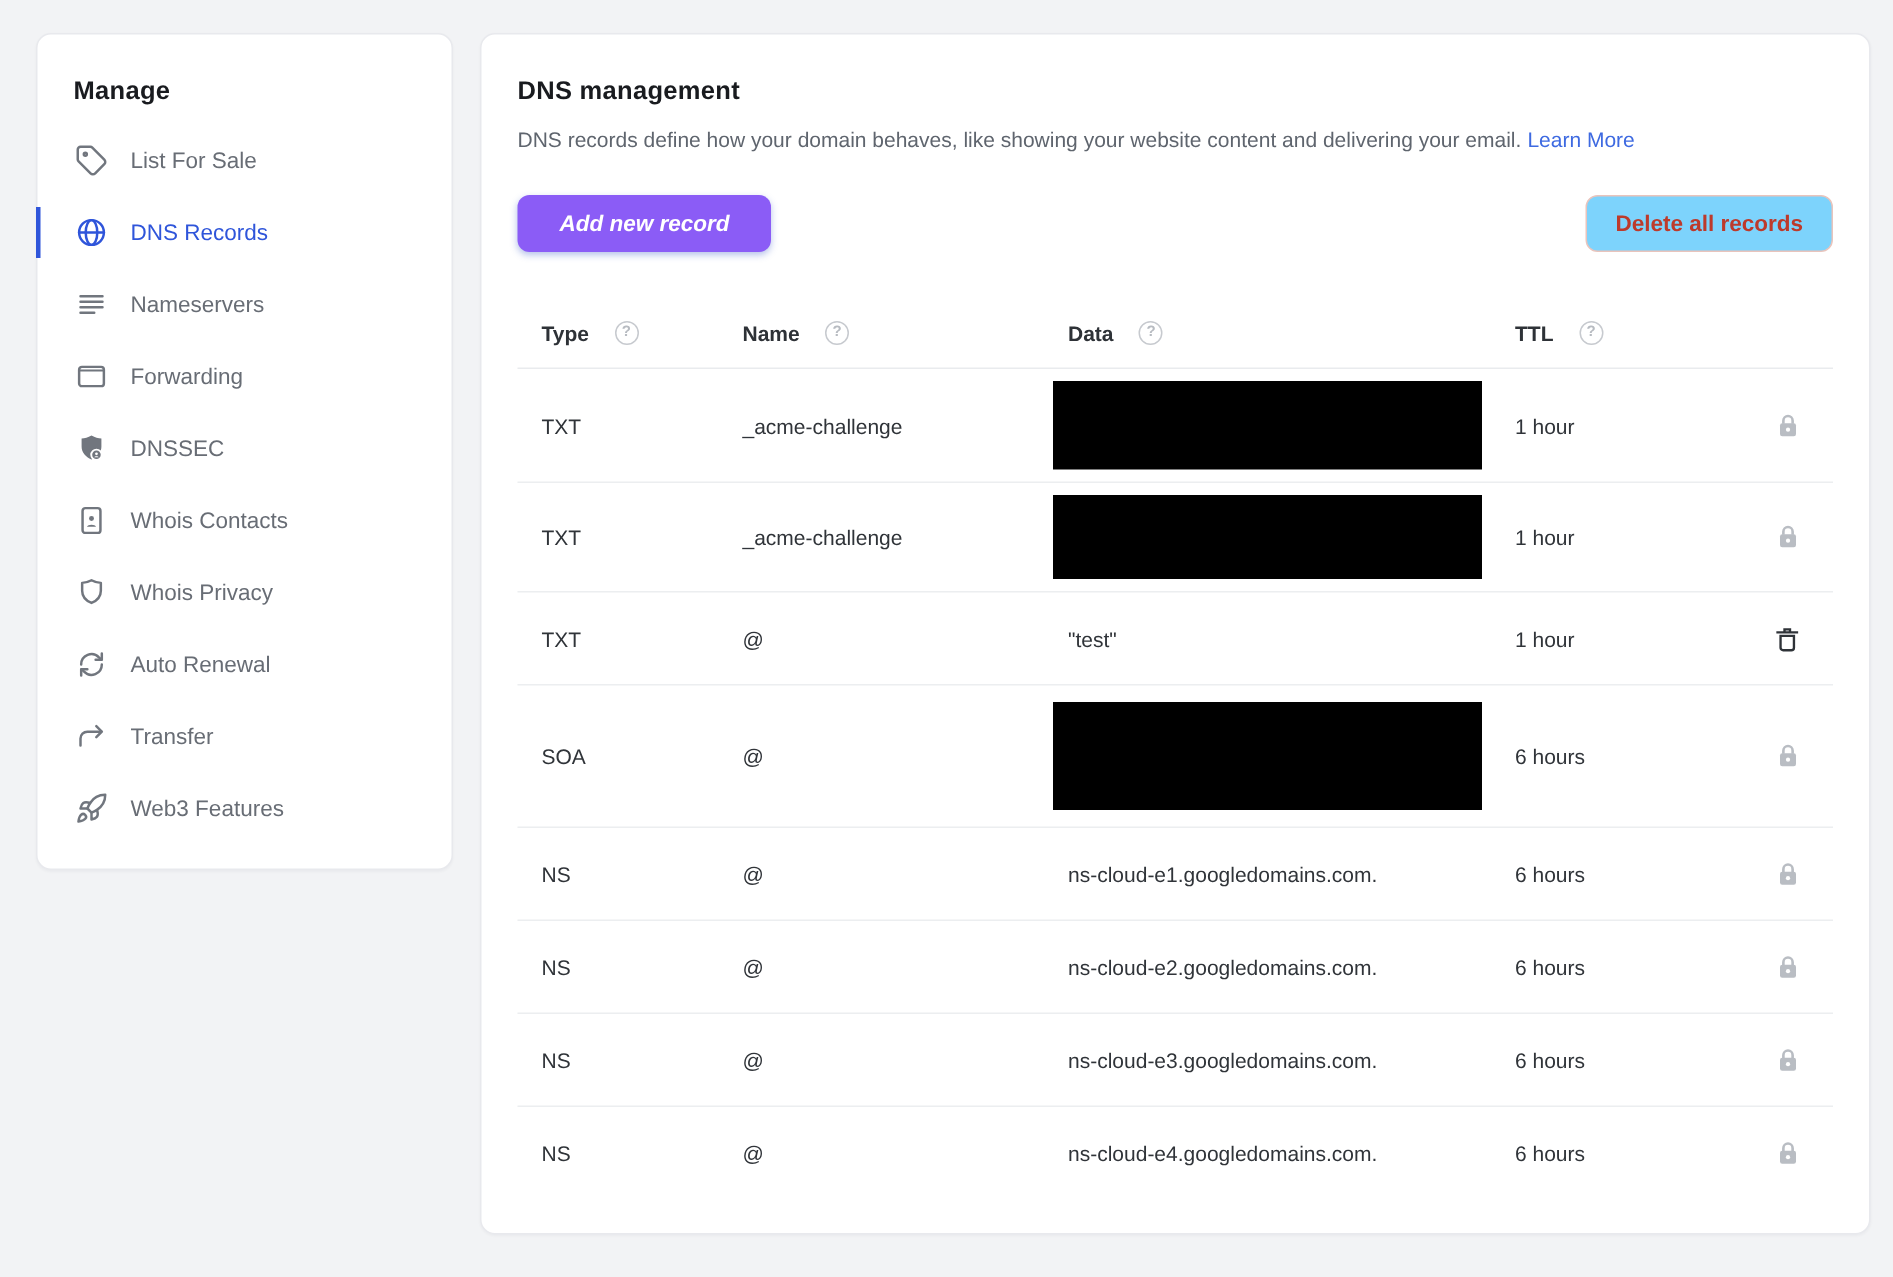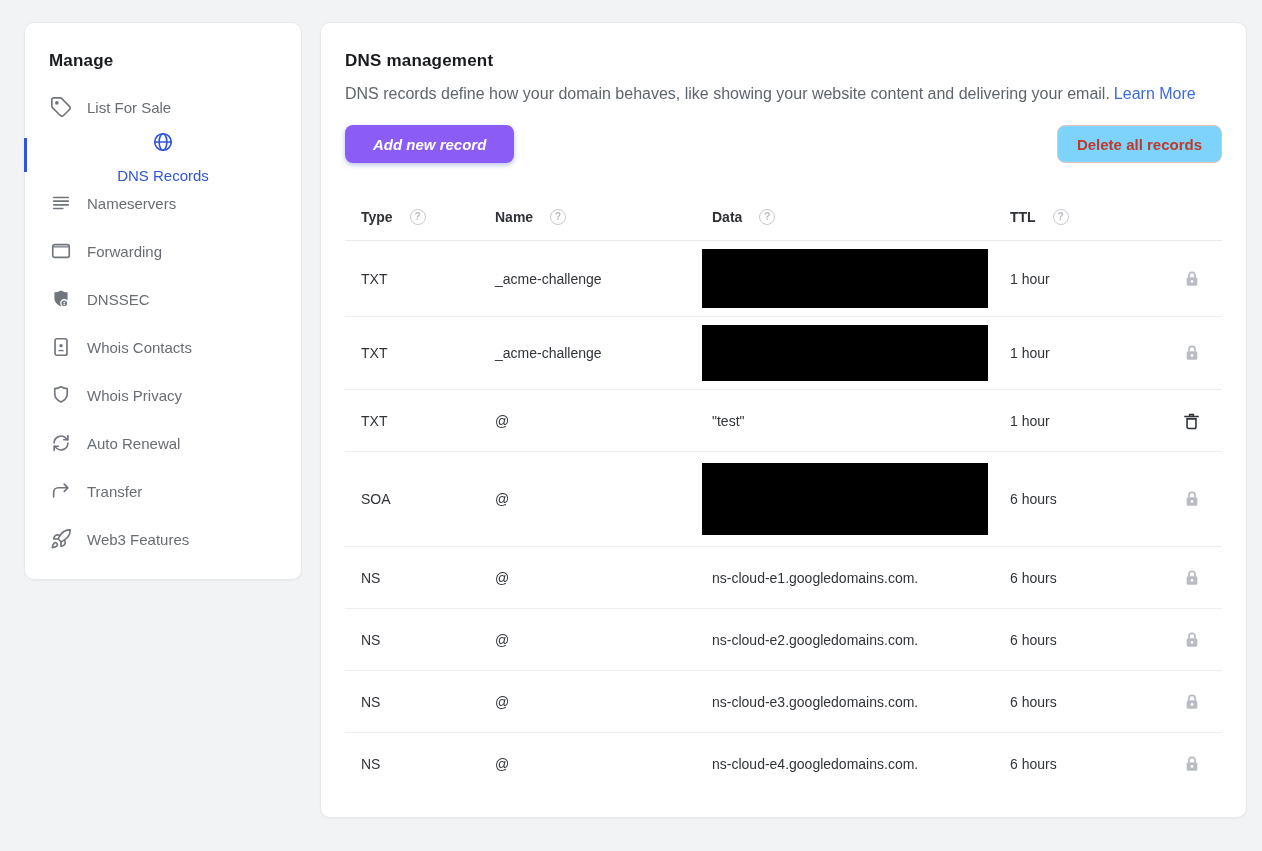--- a/index.html
+++ b/index.html
@@ -18,30 +18,30 @@
     box-shadow: 0 1px 2px rgba(16,24,40,.04);
   }
   
   .sidebar { width: 278px; flex: none; align-self: flex-start; padding: 28px 24px 16px 24px; }
   .sidebar h2 { margin: 0 0 12px; font-size: 17px; font-weight: 700; color: #191b1f; letter-spacing: .2px; }
   .nav-item {
     position: relative; display: flex; align-items: center; gap: 14px;
     height: 48px; font-size: 15px; color: #686d75; cursor: pointer; font-weight: 500;
   }
   .nav-item .icon { width: 24px; display: flex; align-items: center; justify-content: center; color: #71767e; }
-  .nav-item.active { color: #2f55da; flex-direction: column; }
+  .nav-item.active { color: #2f55da; }
   .nav-item.active .icon { color: #2f55da; }
   .nav-item.active::before {
     content: ""; position: absolute; left: -25px; top: 7px;
     width: 3px; height: 34px; background: #2f55da;
   }
   
   .main { flex: 1; padding: 28px 24px 22px 24px; }
   .main h1 { margin: 0 0 14px; font-size: 17px; font-weight: 700; color: #191b1f; letter-spacing: .2px; }
-  .desc { margin: 0 0 22px; font-size: 16px; color: #5f656e; }
+  .desc { margin: 0 0 29px; font-size: 14px; color: #5f656e; }
   .desc a { color: #3e6ae1; font-weight: 500; text-decoration: none; margin-left: 4px; cursor: pointer; }
   .btn-row { display: flex; justify-content: space-between; align-items: center; margin-bottom: 30px; }
   .btn { height: 38px; border-radius: 8px; font-size: 15px; font-weight: 700; cursor: pointer;
          font-family: "Liberation Sans", "DejaVu Sans", sans-serif; }
   .btn-primary { background: #8b5cf6; color: #fff; border: none; padding: 0 28px;
                  box-shadow: 0 2px 5px rgba(44,78,196,.35); font-style: italic; }
   .btn-danger { background: #7dd3fc; color: #bd3a2b; border: 1px solid #e9c4bc; padding: 0 19px; }
   
   .thead, .row {
     display: grid;

